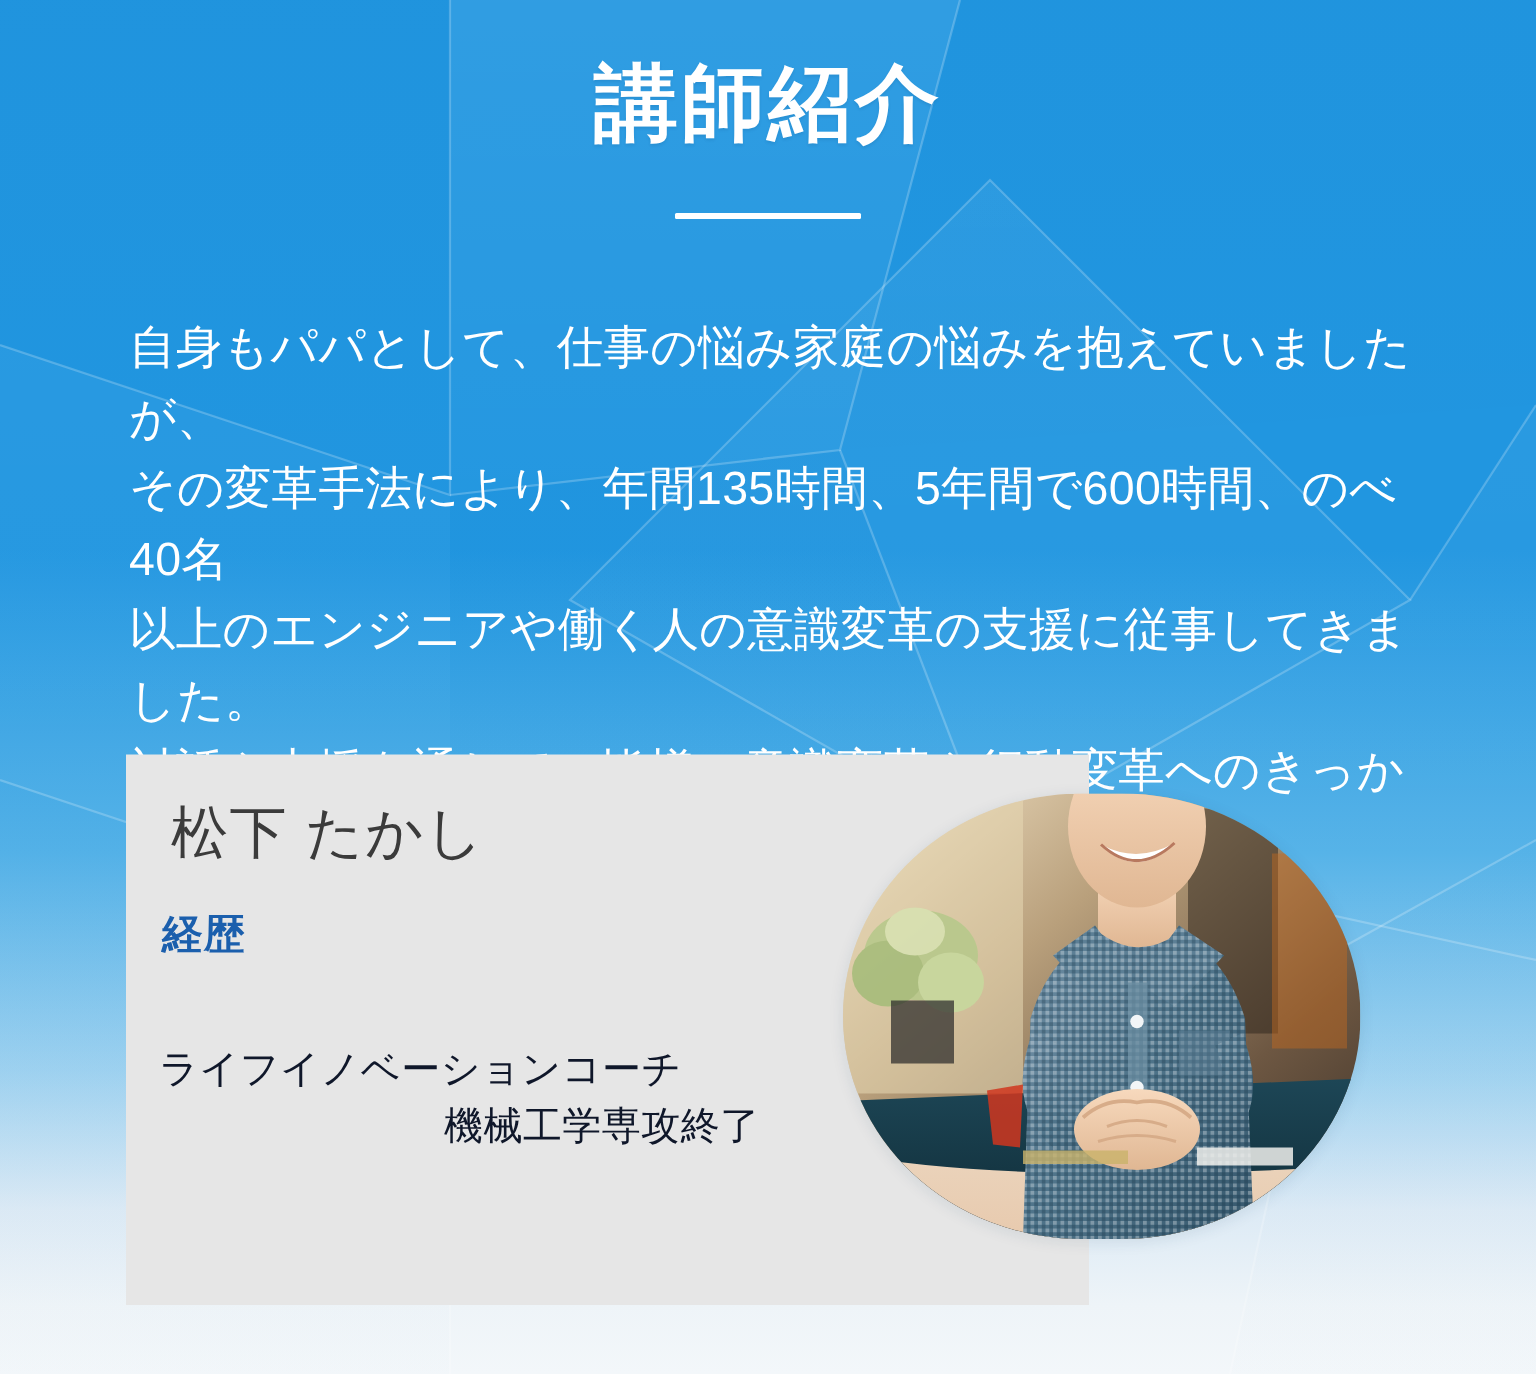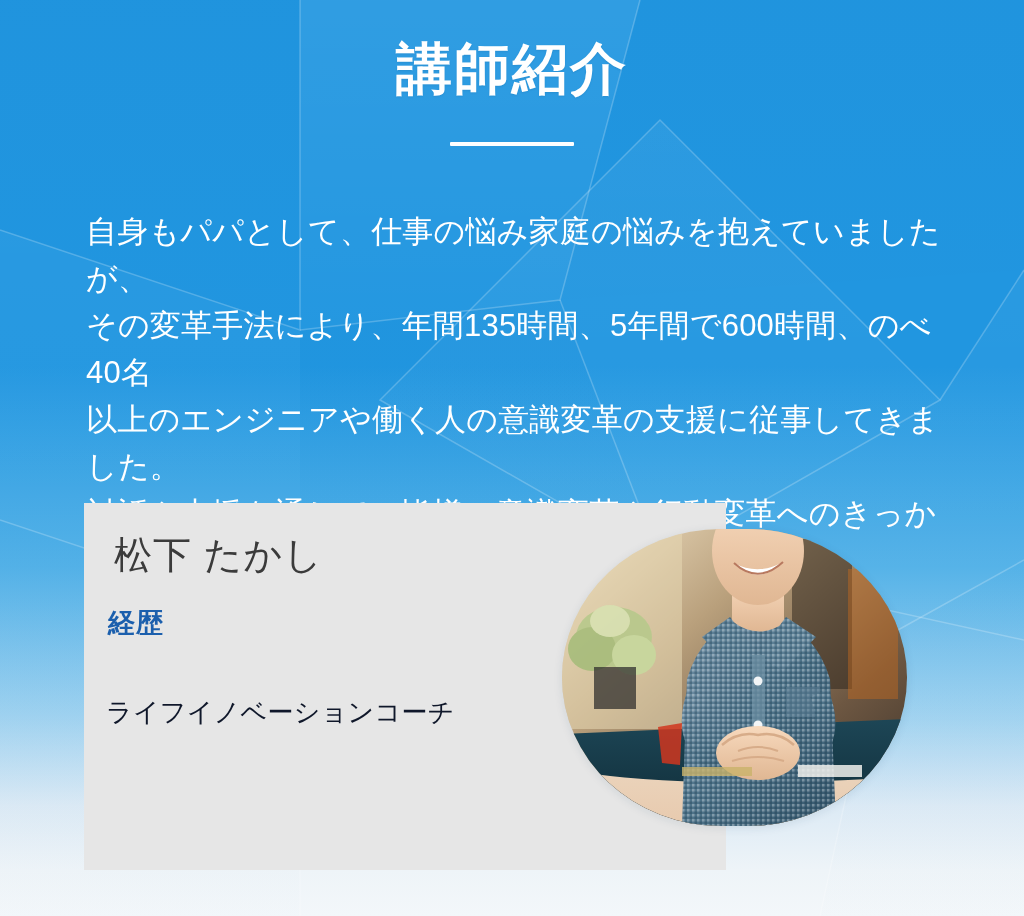--- a/index.html
+++ b/index.html
@@ -192,20 +192,21 @@
     <p>以上のエンジニアや働く人の意識変革の支援に従事してきました。</p>
     <p>対話や支援を通じて、皆様の意識変革や行動変革へのきっかけ</p>
     <p>づくりをしています。</p>
   </div>
 
   <div class="profile-card">
     <div class="profile-name">松下 たかし</div>
     <div class="career-heading">経歴</div>
     <div class="career-list">
       <div class="career-item">ライフイノベーションコーチ</div>
+      <div class="career-item indented">機械工学専攻終了</div>
     </div>
   </div>
 
   <div class="portrait">
     <svg viewBox="0 0 345 297" preserveAspectRatio="xMidYMid slice">
       <defs>
         <linearGradient id="bgRoom" x1="0" y1="0" x2="1" y2="1">
           <stop offset="0%" stop-color="#f2e3c6"></stop>
           <stop offset="35%" stop-color="#b9a07c"></stop>
           <stop offset="70%" stop-color="#6d5742"></stop>

